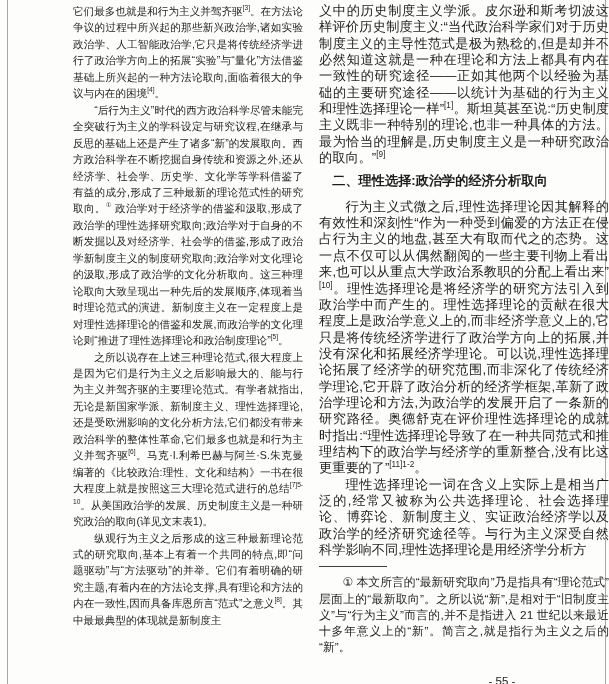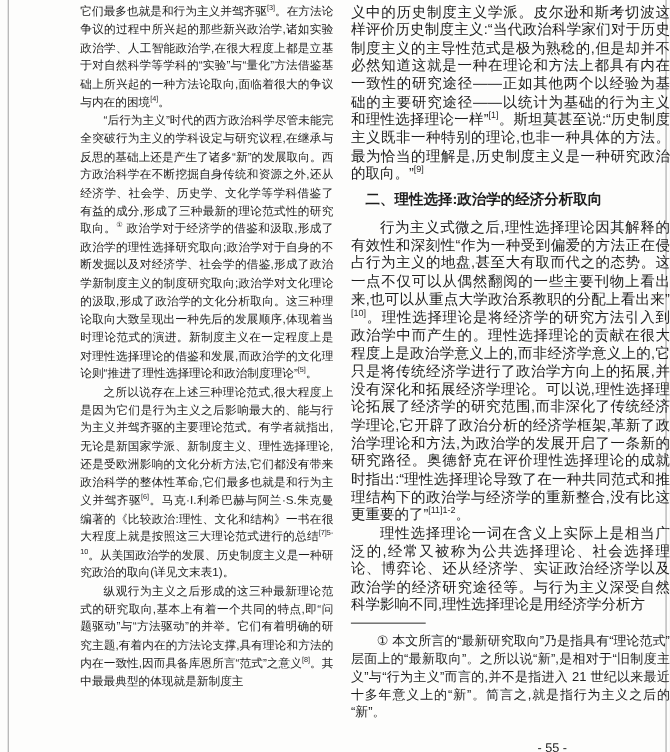--- a/index.html
+++ b/index.html
@@ -76,34 +76,34 @@
   }
 </style>
 </head>
 <body>
 
 <div class="page">
   <div class="page-edge edge-left"></div>
   <div class="page-edge edge-right"></div>
 
   <div class="col col-left">
-      <p class="para"><span>它们最多也就是和行为主义并驾齐驱</span><sup>[3]</sup><span>。在方法论争议的过程中所兴起的那些新兴政治学,诸如实验政治学、人工智能政治学,在很大程度上都是立基于对自然科学等学科的“实验”与“量化”方法借鉴基础上所兴起的一种方法论取向,面临着很大的争议与内在的困境</span><sup>[4]</sup><span>。</span></p>
+      <p class="para"><span>它们最多也就是和行为主义并驾齐驱</span><sup>[3]</sup><span>。在方法论争议的过程中所兴起的那些新兴政治学,诸如实验政治学、人工智能政治学,它只是将传统经济学进行了政治学方向上的拓展“实验”与“量化”方法借鉴基础上所兴起的一种方法论取向,面临着很大的争议与内在的困境</span><sup>[4]</sup><span>。</span></p>
       <p class="para indent"><span>“后行为主义”时代的西方政治科学尽管未能完全突破行为主义的学科设定与研究议程,在继承与反思的基础上还是产生了诸多“新”的发展取向。西方政治科学在不断挖掘自身传统和资源之外,还从经济学、社会学、历史学、文化学等学科借鉴了有益的成分,形成了三种最新的理论范式性的研究取向。</span><sup>①</sup><span> 政治学对于经济学的借鉴和汲取,形成了政治学的理性选择研究取向;政治学对于自身的不断发掘以及对经济学、社会学的借鉴,形成了政治学新制度主义的制度研究取向;政治学对文化理论的汲取,形成了政治学的文化分析取向。这三种理论取向大致呈现出一种先后的发展顺序,体现着当时理论范式的演进。新制度主义在一定程度上是对理性选择理论的借鉴和发展,而政治学的文化理论则“推进了理性选择理论和政治制度理论”</span><sup>[5]</sup><span>。</span></p>
       <p class="para indent"><span>之所以说存在上述三种理论范式,很大程度上是因为它们是行为主义之后影响最大的、能与行为主义并驾齐驱的主要理论范式。有学者就指出,无论是新国家学派、新制度主义、理性选择理论,还是受欧洲影响的文化分析方法,它们都没有带来政治科学的整体性革命,它们最多也就是和行为主义并驾齐驱</span><sup>[6]</sup><span>。马克·I.利希巴赫与阿兰·S.朱克曼编著的《比较政治:理性、文化和结构》一书在很大程度上就是按照这三大理论范式进行的总结</span><sup>[7]5-10</sup><span>。从美国政治学的发展、历史制度主义是一种研究政治的取向(详见文末表1)。</span></p>
       <p class="para indent"><span>纵观行为主义之后形成的这三种最新理论范式的研究取向,基本上有着一个共同的特点,即“问题驱动”与“方法驱动”的并举。它们有着明确的研究主题,有着内在的方法论支撑,具有理论和方法的内在一致性,因而具备库恩所言“范式”之意义</span><sup>[8]</sup><span>。其中最最典型的体现就是新制度主</span></p>
     </div>
 
   <div class="col col-right">
     <div>
         <p class="para"><span>义中的历史制度主义学派。皮尔逊和斯考切波这样评价历史制度主义:“当代政治科学家们对于历史制度主义的主导性范式是极为熟稔的,但是却并不必然知道这就是一种在理论和方法上都具有内在一致性的研究途径——正如其他两个以经验为基础的主要研究途径——以统计为基础的行为主义和理性选择理论一样”</span><sup>[1]</sup><span>。斯坦莫甚至说:“历史制度主义既非一种特别的理论,也非一种具体的方法。最为恰当的理解是,历史制度主义是一种研究政治的取向。”</span><sup>[9]</sup></p>
       </div>
     <div class="heading">二、理性选择:政治学的经济分析取向</div>
     <div>
         <p class="para indent"><span>行为主义式微之后,理性选择理论因其解释的有效性和深刻性“作为一种受到偏爱的方法正在侵占行为主义的地盘,甚至大有取而代之的态势。这一点不仅可以从偶然翻阅的一些主要刊物上看出来,也可以从重点大学政治系教职的分配上看出来”</span><sup>[10]</sup><span>。理性选择理论是将经济学的研究方法引入到政治学中而产生的。理性选择理论的贡献在很大程度上是政治学意义上的,而非经济学意义上的,它只是将传统经济学进行了政治学方向上的拓展,并没有深化和拓展经济学理论。可以说,理性选择理论拓展了经济学的研究范围,而非深化了传统经济学理论,它开辟了政治分析的经济学框架,革新了政治学理论和方法,为政治学的发展开启了一条新的研究路径。奥德舒克在评价理性选择理论的成就时指出:“理性选择理论导致了在一种共同范式和推理结构下的政治学与经济学的重新整合,没有比这更重要的了”</span><sup>[11]1-2</sup><span>。</span></p>
-        <p class="para indent"><span>理性选择理论一词在含义上实际上是相当广泛的,经常又被称为公共选择理论、社会选择理论、博弈论、还从经济学、实证政治经济学以及政治学的经济研究途径等。与行为主义深受自然科学影响不同,理性选择理论是用经济学分析方</span></p>
+        <p class="para indent"><span>理性选择理论一词在含义上实际上是相当广泛的,经常又被称为公共选择理论、社会选择理论、博弈论、新制度主义、实证政治经济学以及政治学的经济研究途径等。与行为主义深受自然科学影响不同,理性选择理论是用经济学分析方</span></p>
       </div>
     <div class="fn-rule"></div>
     <div class="footnote">
         <p class="para indent"><span>① 本文所言的“最新研究取向”乃是指具有“理论范式”层面上的“最新取向”。之所以说“新”,是相对于“旧制度主义”与“行为主义”而言的,并不是指进入 21 世纪以来最近十多年意义上的“新”。简言之,就是指行为主义之后的“新”。</span></p>
       </div>
   </div>
 
   <div class="page-number">- 55 -</div>
 </div>
 

